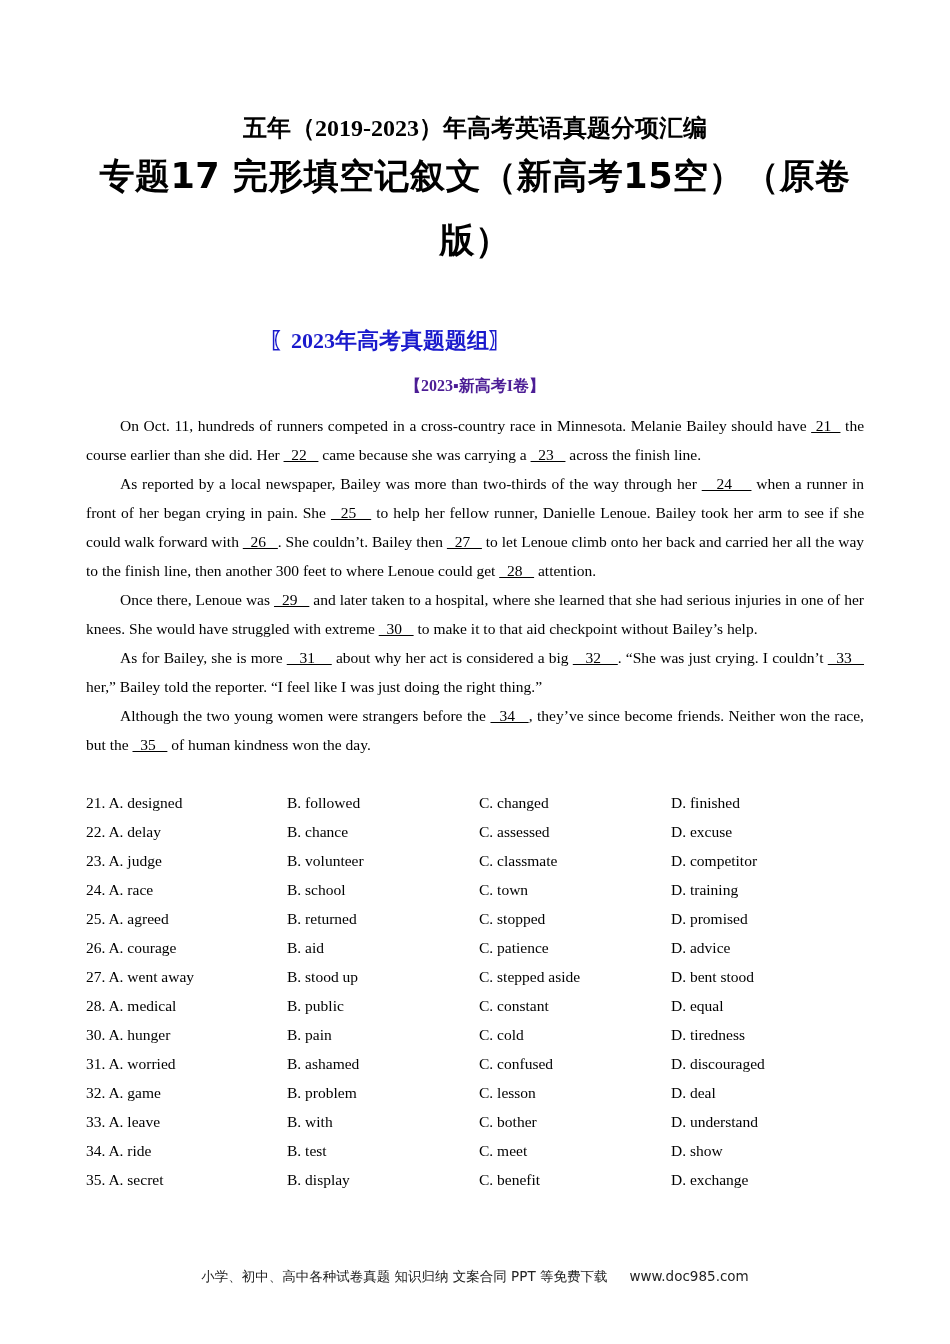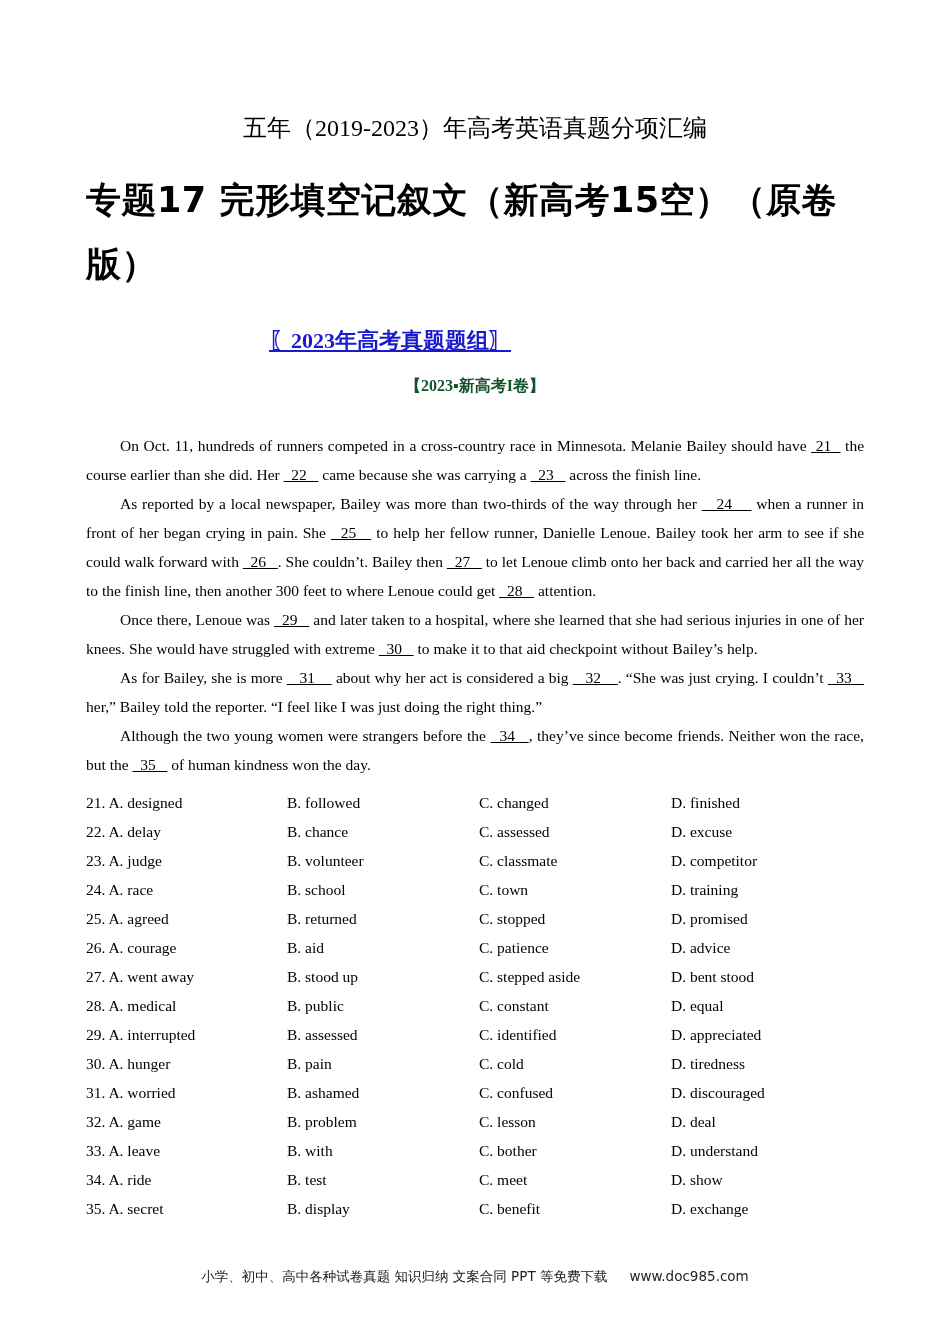--- a/index.html
+++ b/index.html
@@ -1,22 +1,22 @@
 <!DOCTYPE html>
 <html><head>
 <meta charset="utf-8">
 <style>
   html, body { margin: 0; padding: 0; background: #ffffff; }
   body { width: 950px; height: 1344px; position: relative; overflow: hidden; font-family: "Liberation Serif", "DejaVu Serif", serif; color: #000; }
   .page { position: absolute; left: 0; top: 0; width: 950px; height: 1344px; }
-  .subtitle { position: absolute; top: 112px; left: 0; width: 950px; text-align: center; font-size: 24px; font-weight: normal; letter-spacing: 0px; }
-  .title { position: absolute; top: 168px; left: 86px; width: 778px; font-family: "DejaVu Sans", "Liberation Sans", sans-serif; font-weight: bold; font-size: 35px; line-height: 64px; letter-spacing: 0.5px; }
-  .group-heading { position: absolute; top: 326px; left: 0; width: 780px; text-align: center; color: #1a1acc; font-weight: bold; font-size: 22px; text-decoration: underline; }
-  .sub-heading { position: absolute; top: 376px; left: 0; width: 950px; text-align: center; color: #14532d; font-weight: bold; font-size: 16px; }
-  .passage { position: absolute; top: 411px; left: 86px; width: 778px; font-size: 15.5px; line-height: 29px; text-align: justify; margin-top: 20px; }
+  .subtitle { position: absolute; top: 112px; left: 0; width: 950px; text-align: center; font-size: 24px; font-weight: bold; letter-spacing: 0px; }
+  .title { position: absolute; top: 144px; left: 86px; width: 778px; text-align: center; font-family: "DejaVu Sans", "Liberation Sans", sans-serif; font-weight: bold; font-size: 35px; line-height: 64px; letter-spacing: 0.5px; }
+  .group-heading { position: absolute; top: 326px; left: 0; width: 780px; text-align: center; color: #1a1acc; font-weight: bold; font-size: 22px; }
+  .sub-heading { position: absolute; top: 376px; left: 0; width: 950px; text-align: center; color: #4c1d95; font-weight: bold; font-size: 16px; }
+  .passage { position: absolute; top: 411px; left: 86px; width: 778px; font-size: 15.5px; line-height: 29px; text-align: justify; }
   .passage p { margin: 0; text-indent: 34px; }
   .blank { text-decoration: underline; white-space: pre; }
   .options { position: absolute; top: 788px; left: 86px; width: 778px; font-size: 15.5px; }
   .opt-row { height: 29px; line-height: 29px; display: flex; }
   .opt-row span { display: inline-block; }
   .c0 { width: 195px; } .c1 { width: 194px; margin-left: 8px; } .c2 { width: 194px; } .c3 { width: 195px; }
   .footer { position: absolute; top: 1268px; left: 0; width: 950px; text-align: center; font-family: "DejaVu Sans", "Liberation Sans", sans-serif; font-size: 13.5px; color: #222; }
   .footer .url { margin-left: 22px; }
 </style>
 </head>
@@ -80,26 +80,20 @@
         <span class="c2">C. stepped aside</span>
         <span class="c3">D. bent stood</span>
       </div>
       <div class="opt-row">
         <span class="c0">28. A. medical</span>
         <span class="c1">B. public</span>
         <span class="c2">C. constant</span>
         <span class="c3">D. equal</span>
       </div>
       <div class="opt-row">
-        <span class="c0">29. A. interrupted</span>
-        <span class="c1">B. assessed</span>
-        <span class="c2">C. identified</span>
-        <span class="c3">D. appreciated</span>
-      </div>
-      <div class="opt-row">
         <span class="c0">30. A. hunger</span>
         <span class="c1">B. pain</span>
         <span class="c2">C. cold</span>
         <span class="c3">D. tiredness</span>
       </div>
       <div class="opt-row">
         <span class="c0">31. A. worried</span>
         <span class="c1">B. ashamed</span>
         <span class="c2">C. confused</span>
         <span class="c3">D. discouraged</span>

